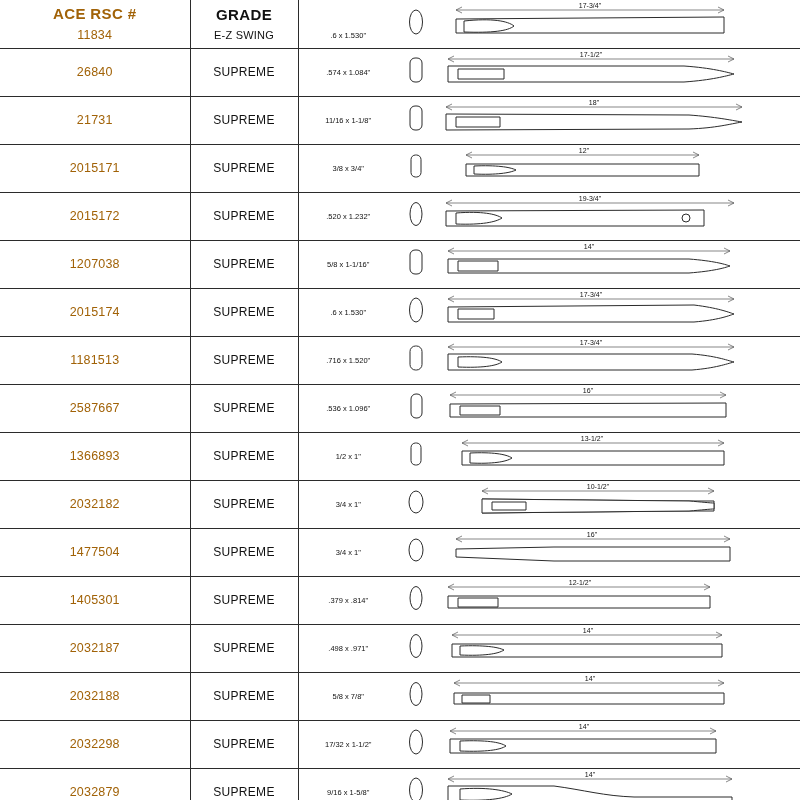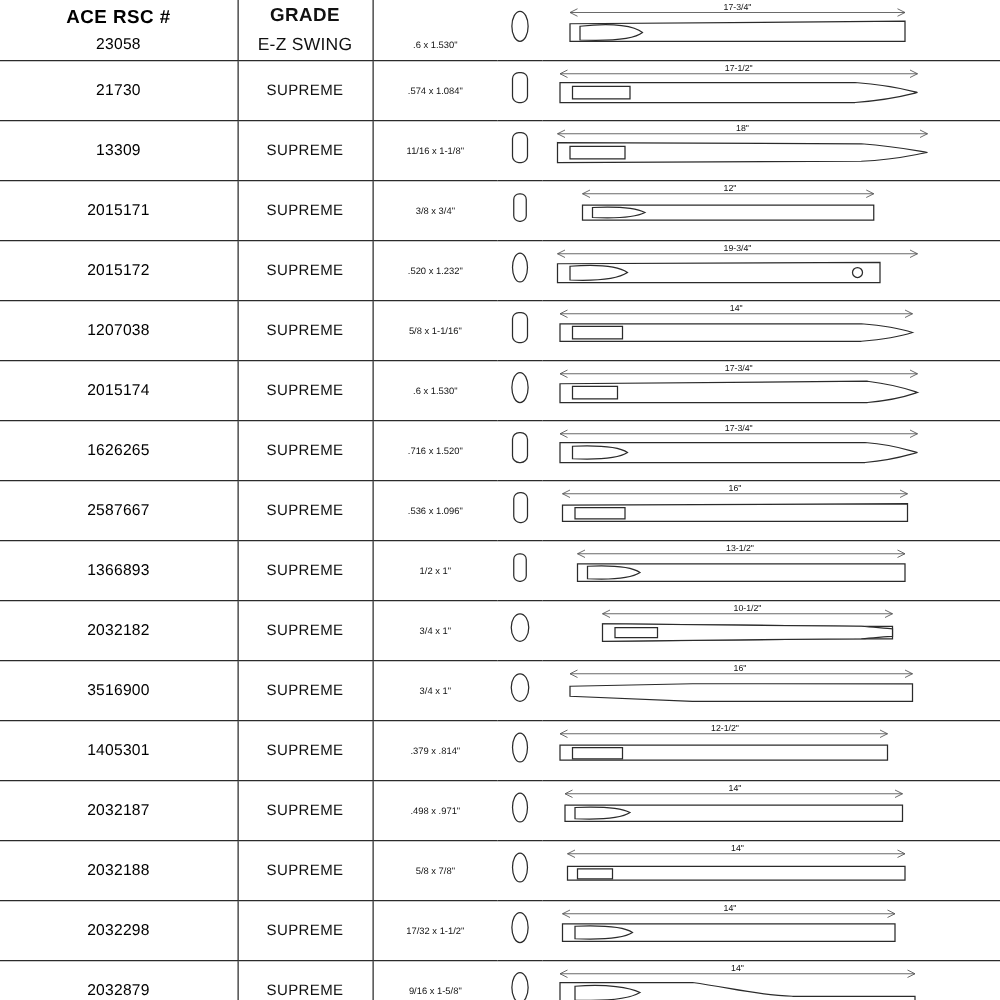--- a/index.html
+++ b/index.html
@@ -35,21 +35,21 @@
     border-bottom: 1px solid #2b2b2b;
     padding: 0;
     vertical-align: middle;
   }
   
   td.num {
     border-right: 1px solid #2b2b2b;
     text-align: center;
     font-size: 12.5px;
     letter-spacing: .2px;
-    color: #000000;
+    color: #a16207;
   }
   td.grade {
     border-right: 1px solid #2b2b2b;
     text-align: center;
     font-size: 12px;
     letter-spacing: .3px;
     color: #111;
   }
   td.size {
     text-align: center;
@@ -68,21 +68,21 @@
   tr.head .grade { font-size: 15px; font-weight: bold; letter-spacing: .4px; }
 
   .headcell {
     display: flex;
     flex-direction: column;
     align-items: center;
     justify-content: center;
     line-height: 1.5;
   }
   .subline { font-size: 12.5px; font-weight: normal; letter-spacing: .2px; }
-  .subline.small { font-size: 14px; }
+  .subline.small { font-size: 11px; }
 
   svg { display: block; }
   .prof-wrap { display: inline-block; line-height: 0; }
   .draw-wrap { display: block; line-height: 0; }
 
   .stroke { fill: #ffffff; stroke: #2b2b2b; stroke-width: 1; }
   .thin   { fill: none; stroke: #555; stroke-width: .7; }
   .dimtxt { font-family: "Liberation Sans", sans-serif; font-size: 7px; fill: #111; }
 </style>
 </head>
@@ -96,21 +96,21 @@
         <col class="c-size">
         <col class="c-prof">
         <col class="c-draw">
     </colgroup>
     <tbody>
 
       <tr class="head">
         <td class="num">
           <div class="headcell">
             <span>ACE RSC #</span>
-            <span class="subline">23058</span>
+            <span class="subline">11834</span>
           </div>
         </td>
         <td class="grade">
           <div class="headcell">
             <span>GRADE</span>
             <span class="subline small">E-Z SWING</span>
           </div>
         </td>
         <td class="size">
           <div style="height:24px"></div>
@@ -130,21 +130,21 @@
               <path class="thin" d="M22 8 l6 -3 M22 8 l6 3 M290 8 l-6 -3 M290 8 l-6 3"></path>
               <text class="dimtxt" x="156" y="6" text-anchor="middle">17-3/4"</text>
               <path class="stroke" d="M22 17 L290 15 L290 31 L22 31 Z"></path>
               <path class="stroke" d="M30 19 C58 16, 74 19, 80 24 C74 29, 58 31, 30 30 Z"></path>
             </svg>
           </span>
         </td>
       </tr>
 
       <tr>
-        <td class="num">21730</td>
+        <td class="num">26840</td>
         <td class="grade">SUPREME</td>
         <td class="size">.574 x 1.084"</td>
         <td class="prof">
           <span class="prof-wrap">
             <svg width="22" height="34" viewBox="0 0 22 34">
                 <rect class="stroke" x="5" y="5" width="12" height="24" rx="5"></rect>
               </svg>
           </span>
         </td>
         <td class="draw">
@@ -154,21 +154,21 @@
               <path class="thin" d="M14 9 l6 -3 M14 9 l6 3 M300 9 l-6 -3 M300 9 l-6 3"></path>
               <text class="dimtxt" x="157" y="7" text-anchor="middle">17-1/2"</text>
               <path class="stroke" d="M14 16 L250 16 C278 18, 292 22, 300 24 C292 26, 278 30, 250 32 L14 32 Z"></path>
               <path class="stroke" d="M24 19 L70 19 L70 29 L24 29 Z"></path>
             </svg>
           </span>
         </td>
       </tr>
 
       <tr>
-        <td class="num">13309</td>
+        <td class="num">21731</td>
         <td class="grade">SUPREME</td>
         <td class="size">11/16 x 1-1/8"</td>
         <td class="prof">
           <span class="prof-wrap">
             <svg width="22" height="34" viewBox="0 0 22 34">
                 <rect class="stroke" x="5" y="5" width="12" height="24" rx="5"></rect>
               </svg>
           </span>
         </td>
         <td class="draw">
@@ -275,21 +275,21 @@
               <path class="thin" d="M14 9 l6 -3 M14 9 l6 3 M300 9 l-6 -3 M300 9 l-6 3"></path>
               <text class="dimtxt" x="157" y="7" text-anchor="middle">17-3/4"</text>
               <path class="stroke" d="M14 17 L260 15 C284 18, 294 22, 300 24 C294 26, 284 30, 260 32 L14 32 Z"></path>
               <path class="stroke" d="M24 19 L60 19 L60 29 L24 29 Z"></path>
             </svg>
           </span>
         </td>
       </tr>
 
       <tr>
-        <td class="num">1626265</td>
+        <td class="num">1181513</td>
         <td class="grade">SUPREME</td>
         <td class="size">.716 x 1.520"</td>
         <td class="prof">
           <span class="prof-wrap">
             <svg width="22" height="34" viewBox="0 0 22 34">
                 <rect class="stroke" x="5" y="5" width="12" height="24" rx="5.5"></rect>
               </svg>
           </span>
         </td>
         <td class="draw">
@@ -372,21 +372,21 @@
               <text class="dimtxt" x="164" y="7" text-anchor="middle">10-1/2"</text>
               <path class="stroke" d="M48 17 L250 19 L250 29 L280 29 L280 19 L250 19 M48 31 L250 29"></path>
               <path class="stroke" d="M48 17 L255 19 C268 20, 276 21, 280 21 L280 27 C276 27, 268 28, 255 29 L48 31 Z"></path>
               <path class="stroke" d="M58 20 L92 20 L92 28 L58 28 Z"></path>
             </svg>
           </span>
         </td>
       </tr>
 
       <tr>
-        <td class="num">3516900</td>
+        <td class="num">1477504</td>
         <td class="grade">SUPREME</td>
         <td class="size">3/4 x 1"</td>
         <td class="prof">
           <span class="prof-wrap">
             <svg width="22" height="34" viewBox="0 0 22 34">
                 <ellipse class="stroke" cx="11" cy="17" rx="7" ry="11"></ellipse>
               </svg>
           </span>
         </td>
         <td class="draw">

